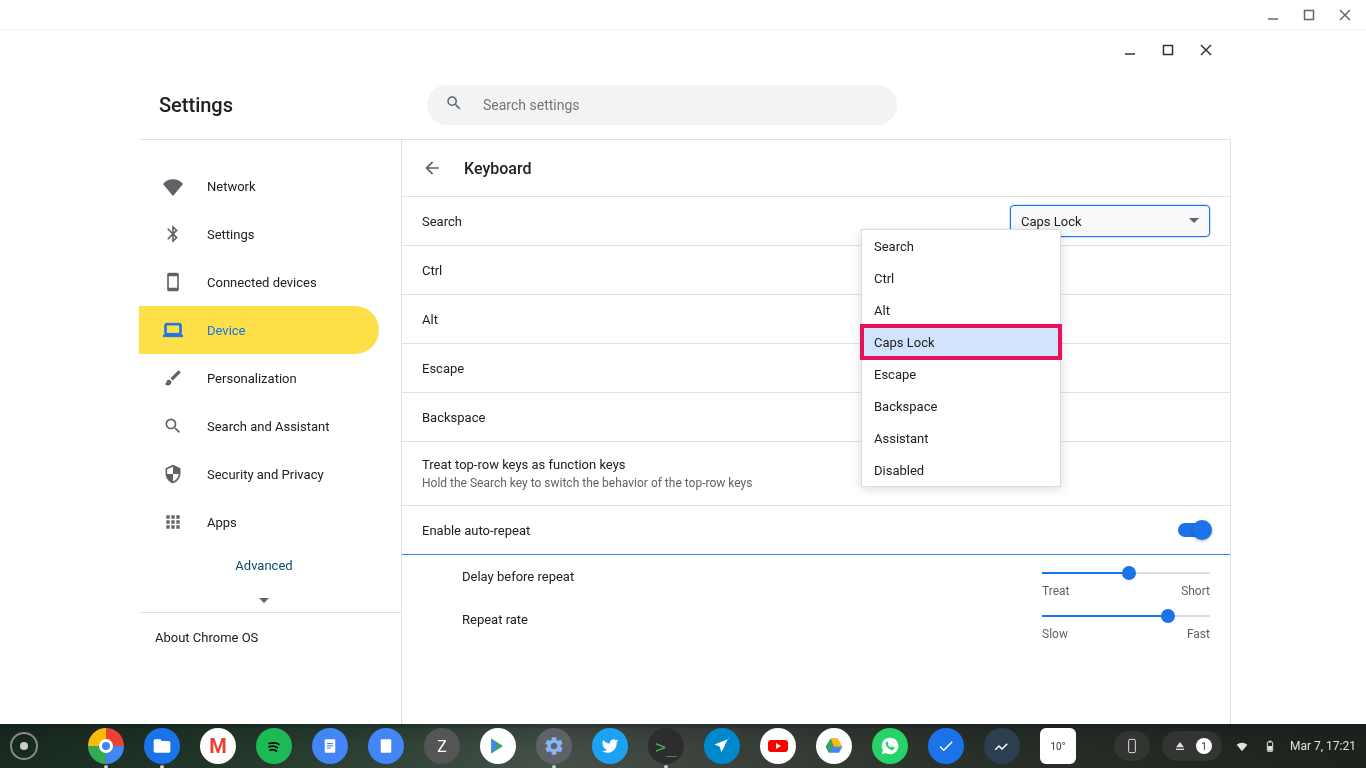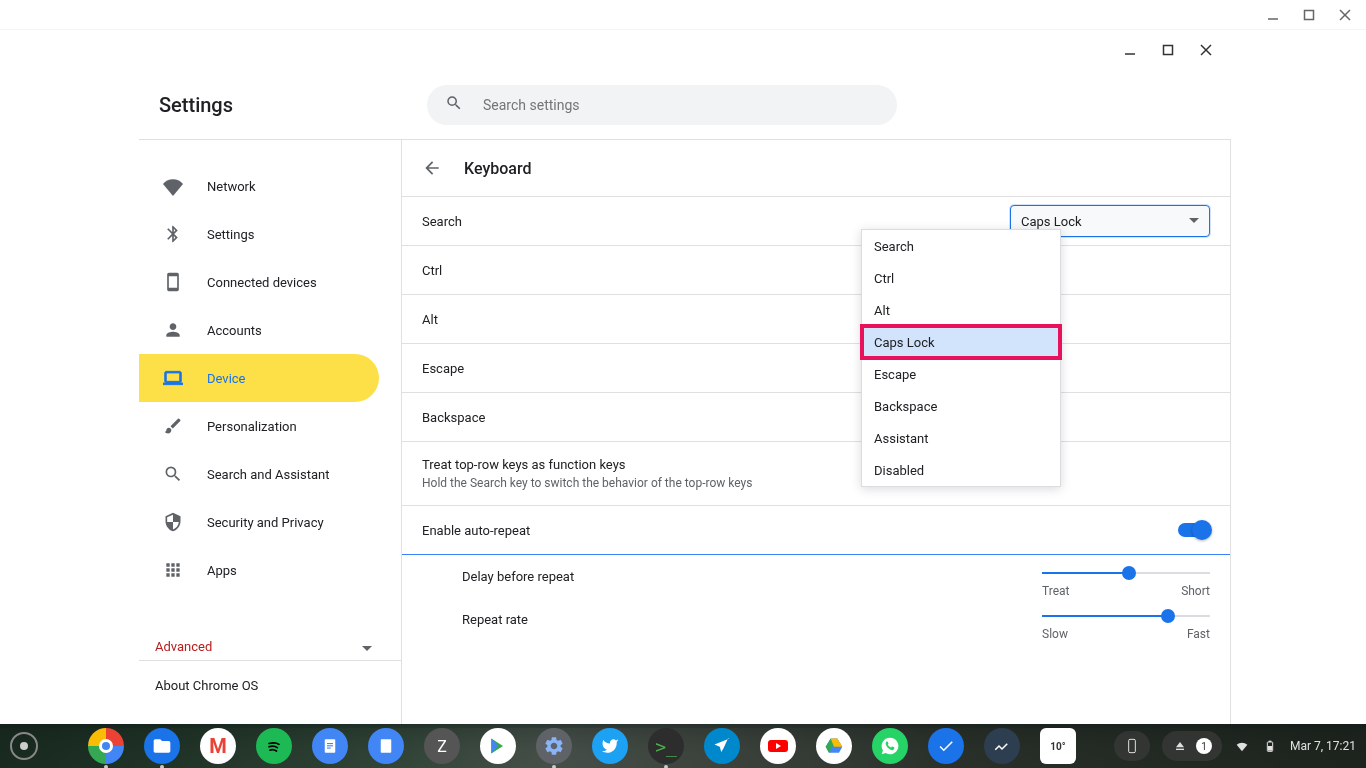--- a/index.html
+++ b/index.html
@@ -19,21 +19,21 @@
 .search-box { margin-left:auto; margin-right:auto; width:470px; height:40px; background:#f1f3f4; border-radius:20px; display:flex; align-items:center; padding:0 18px; gap:20px; transform:translateX(-60px); }
 .search-box svg { width:18px; height:18px; fill:#5f6368; }
 .search-input { border:none; background:transparent; outline:none; font-size:14px; color:#5f6368; width:100%; }
 .settings-body { display:flex; height:calc(100% - 110px); }
 .sidebar { width:262px; padding-top:22px; }
 .side-item { height:48px; display:flex; align-items:center; padding-left:24px; gap:24px; font-size:13px; color:#202124; cursor:pointer; border-radius:0 24px 24px 0; margin-right:22px; }
 .side-item.active { background:#fde047; color:#1a73e8; }
 .side-item.active svg { fill:#1a73e8; stroke:#1a73e8; }
 .side-icon { width:20px; height:20px; display:flex; align-items:center; justify-content:center; }
 .side-icon svg { width:20px; height:20px; fill:#5f6368; }
-.advanced-row { height:48px; display:flex; align-items:flex-end; justify-content:space-between; padding:0 28px 0 16px; font-size:13px; color:#b91c1c; cursor:pointer; margin-top:12px; }
+.advanced-row { height:48px; display:flex; align-items:center; justify-content:space-between; padding:0 28px 0 16px; font-size:13px; color:#0c4a6e; cursor:pointer; margin-top:12px;flex-direction:column; }
 .advanced-row svg { width:12px; height:12px; fill:#5f6368; }
 .divider { height:1px; background:#e0e0e0; margin:6px 0 0 0; }
 .about-row { height:48px; display:flex; align-items:center; padding-left:16px; font-size:13px; color:#202124; cursor:pointer; }
 .content { flex:1; border-left:1px solid #e0e0e0; border-right:1px solid #e0e0e0; overflow:hidden; }
 .content-header { height:56px; display:flex; align-items:center; padding-left:20px; gap:22px; }
 .back-arrow { width:20px; height:20px; cursor:pointer; }
 .back-arrow svg { width:20px; height:20px; fill:#5f6368; }
 .page-title { font-size:16px; color:#202124; font-weight:500; }
 .setting-row { height:49px; border-top:1px solid #e0e0e0; display:flex; align-items:center; padding:0 20px; justify-content:space-between; font-size:13px; color:#202124; }
 .setting-row.tall { height:64px; flex-direction:column; align-items:flex-start; justify-content:center; gap:4px; }
@@ -138,28 +138,20 @@
             <span>Settings</span>
           </div>
         <div class="side-item">
             <span class="side-icon">
               <svg viewBox="0 0 24 24">
                 <path d="M17 1H7c-1.1 0-2 .9-2 2v18c0 1.1.9 2 2 2h10c1.1 0 2-.9 2-2V3c0-1.1-.9-2-2-2zm0 18H7V5h10v14z"></path>
               </svg>
             </span>
             <span>Connected devices</span>
           </div>
-        <div class="side-item">
-            <span class="side-icon">
-              <svg viewBox="0 0 24 24">
-                <path d="M12 12c2.21 0 4-1.79 4-4s-1.79-4-4-4-4 1.79-4 4 1.79 4 4 4zm0 2c-2.67 0-8 1.34-8 4v2h16v-2c0-2.66-5.33-4-8-4z"></path>
-              </svg>
-            </span>
-            <span>Accounts</span>
-          </div>
         <div class="side-item active">
             <span class="side-icon">
               <svg viewBox="0 0 24 24">
                 <path d="M20 18c1.1 0 2-.9 2-2V6c0-1.1-.9-2-2-2H4c-1.1 0-2 .9-2 2v10c0 1.1.9 2 2 2H0v2h24v-2h-4zM4 6h16v10H4V6z"></path>
               </svg>
             </span>
             <span>Device</span>
           </div>
         <div class="side-item">
             <span class="side-icon">
@@ -372,21 +364,21 @@
         <svg viewBox="0 0 24 24" style="width:18px;height:18px;fill:#fff">
           <path d="M9 16.2L4.8 12l-1.4 1.4L9 19 21 7l-1.4-1.4L9 16.2z"></path>
         </svg>
       </div>
     <div class="task-icon" style="background:#2d3e50">
         <svg viewBox="0 0 24 24" style="width:18px;height:18px;fill:none;stroke:#fff;stroke-width:2">
           <path d="M3 17l5-5 4 4 7-7"></path>
         </svg>
       </div>
     <div class="task-icon" style="background:#fff;border-radius:6px;">
-        <span style="color:#333;font-size:10px;font-weight:bold;">10°</span>
+        <span style="color:#333;font-size:10px;font-weight:normal;">10°</span>
       </div>
   </div>
   <div class="tray">
     <div class="tray-pill">
       <svg viewBox="0 0 24 24">
           <rect x="7" y="2" width="10" height="20" rx="2" fill="none" stroke="#e0e0e0" stroke-width="1.5"></rect>
         </svg>
     </div>
     <div class="tray-pill">
       <svg viewBox="0 0 24 24">

